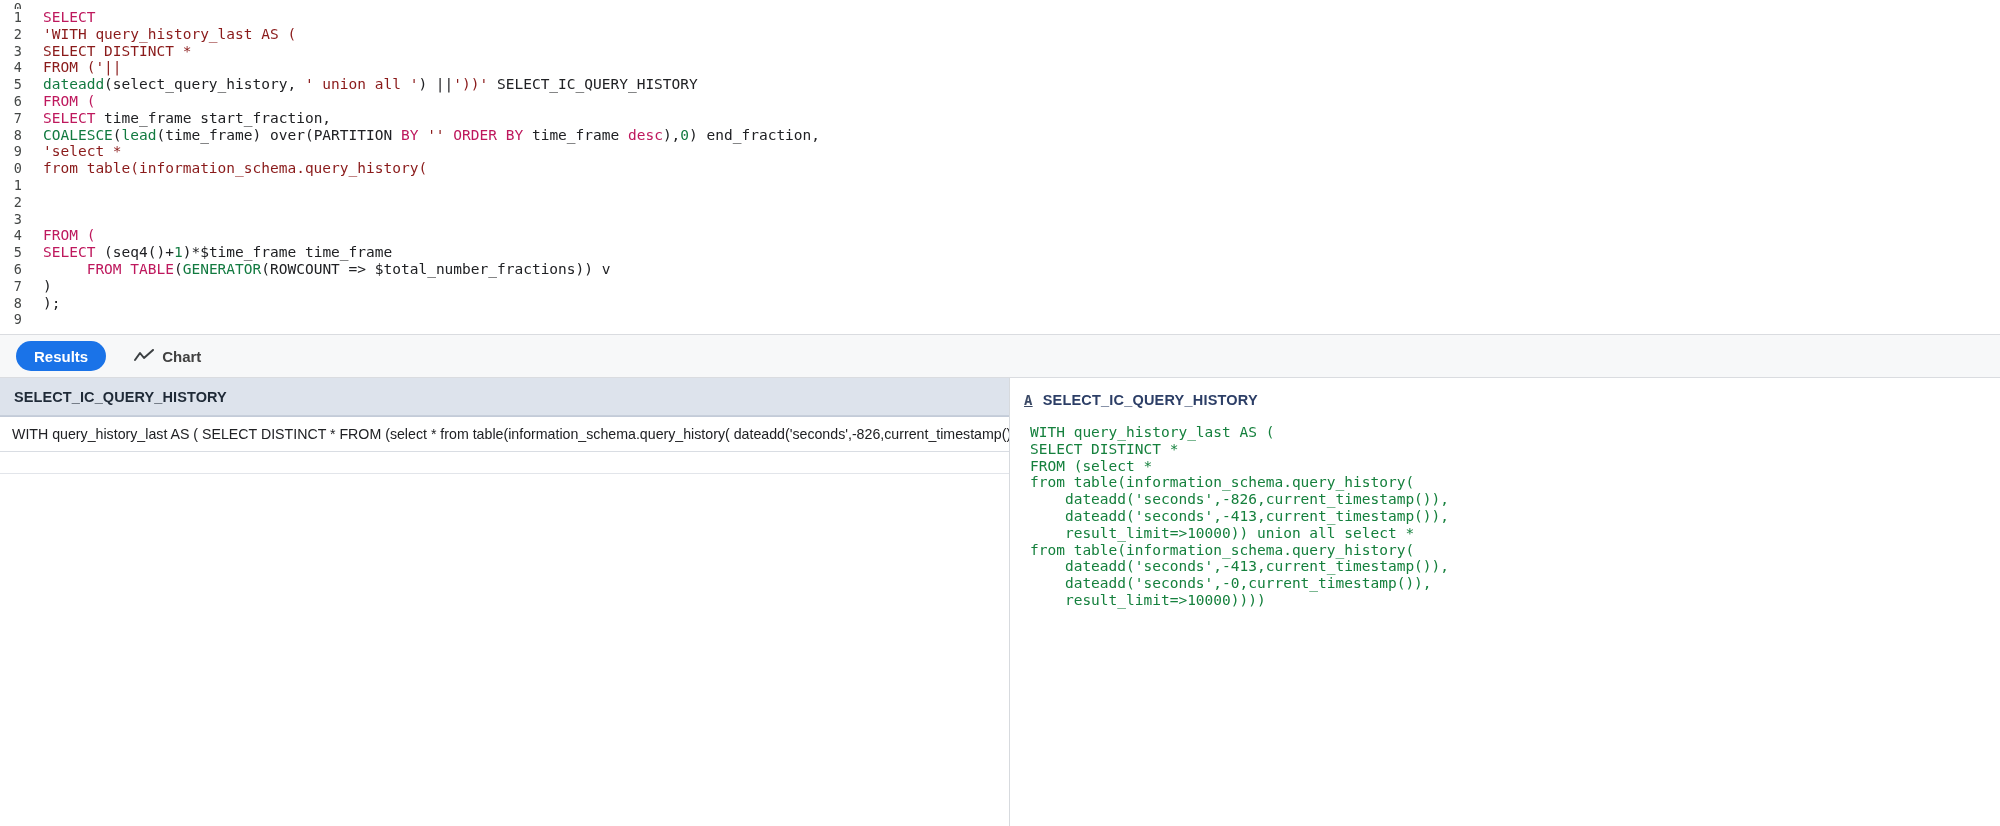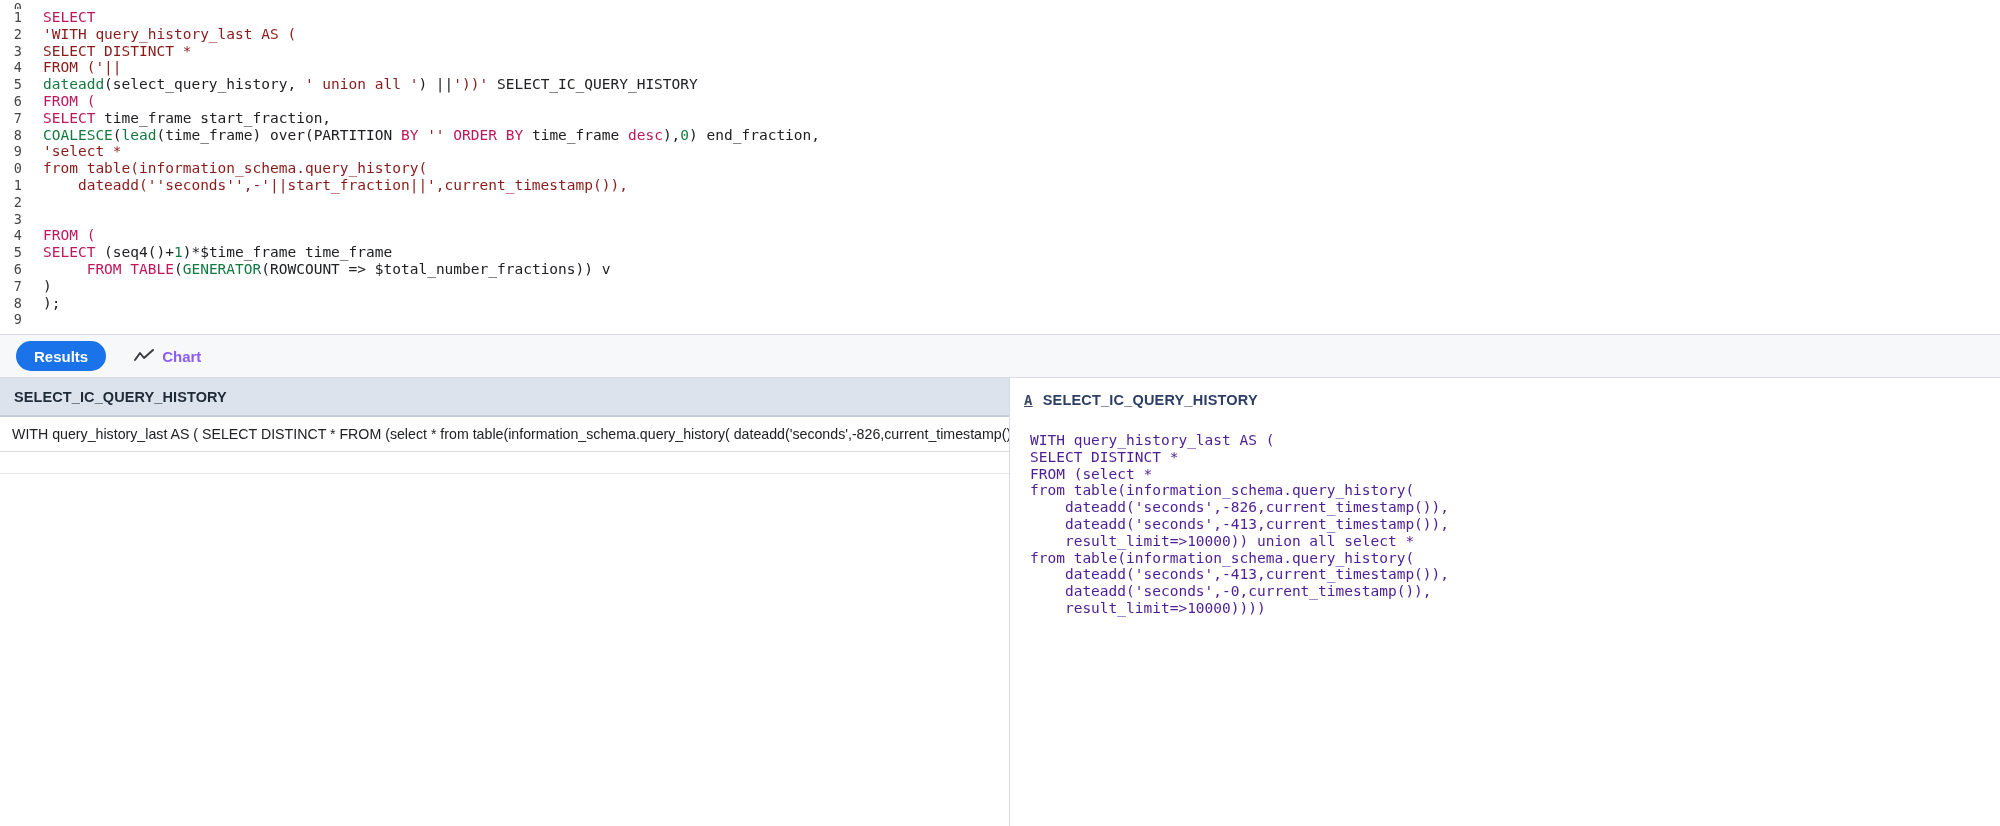--- a/index.html
+++ b/index.html
@@ -70,21 +70,21 @@
   }
   .tab {
     display: flex;
     align-items: center;
     gap: 8px;
     height: 30px;
     padding: 0 18px;
     border-radius: 16px;
     font-size: 15px;
     font-weight: 700;
-    color: #8b5cf6;
+    color: #404040;
     cursor: pointer;
   }
   .tab.active {
     background: #1a73e8;
     color: #ffffff;
   }
   .tab .chart-ico { display: inline-flex; }
 
   
   .lower {
@@ -143,46 +143,46 @@
     padding-left: 4px;
   }
   .a-icon {
     font-family: "DejaVu Sans Mono", monospace;
     font-size: 14px;
     color: #3c4a66;
     text-decoration: underline;
     line-height: 1;
   }
   .detail-body {
-    margin-top: 24px;
+    margin-top: 16px;
     padding-left: 10px;
     font-family: "DejaVu Sans Mono", monospace;
     font-size: 14.5px;
     line-height: 16.8px;
-    color: #4c1d95;
+    color: #15803d;
     white-space: pre;
   }
 </style>
 </head>
 <body>
 
 <div class="editor">
   <div class="code-rows" id="code-rows">
       <div class="code-row" style="height: 9px; overflow: hidden;"><div class="gutter">0</div><div class="foldbar"></div><div class="code-text"></div></div>
       <div class="code-row"><div class="gutter">1</div><div class="foldbar on"></div><div class="code-text"><span class="kw">SELECT</span></div></div>
       <div class="code-row"><div class="gutter">2</div><div class="foldbar on"></div><div class="code-text"><span class="str">'WITH query_history_last AS (</span></div></div>
       <div class="code-row"><div class="gutter">3</div><div class="foldbar on"></div><div class="code-text"><span class="str">SELECT DISTINCT *</span></div></div>
       <div class="code-row"><div class="gutter">4</div><div class="foldbar on"></div><div class="code-text"><span class="str">FROM ('||</span></div></div>
       <div class="code-row"><div class="gutter">5</div><div class="foldbar on"></div><div class="code-text"><span class="fn">dateadd</span><span class="pl">(select_query_history, </span><span class="str">' union all '</span><span class="pl">) ||</span><span class="str">'))'</span><span class="pl"> SELECT_IC_QUERY_HISTORY</span></div></div>
       <div class="code-row"><div class="gutter">6</div><div class="foldbar on"></div><div class="code-text"><span class="kw">FROM (</span></div></div>
       <div class="code-row"><div class="gutter">7</div><div class="foldbar on"></div><div class="code-text"><span class="kw">SELECT</span><span class="pl"> time_frame start_fraction,</span></div></div>
       <div class="code-row"><div class="gutter">8</div><div class="foldbar on"></div><div class="code-text"><span class="fn">COALESCE</span><span class="pl">(</span><span class="fn">lead</span><span class="pl">(time_frame) over(PARTITION </span><span class="kw">BY</span><span class="pl"> </span><span class="str">''</span><span class="pl"> </span><span class="kw">ORDER BY</span><span class="pl"> time_frame </span><span class="kw">desc</span><span class="pl">),</span><span class="num">0</span><span class="pl">) end_fraction,</span></div></div>
       <div class="code-row"><div class="gutter">9</div><div class="foldbar on"></div><div class="code-text"><span class="str">'select *</span></div></div>
       <div class="code-row"><div class="gutter">0</div><div class="foldbar on"></div><div class="code-text"><span class="str">from table(information_schema.query_history(</span></div></div>
-      <div class="code-row"><div class="gutter">1</div><div class="foldbar on"></div><div class="code-text"><span class="str">    dateadd(''seconds'',-'||start_fraction||',current_timestamp()),</span></div></div>
+      <div class="code-row"><div class="gutter">1</div><div class="foldbar on"></div></div>
       <div class="code-row"><div class="gutter">2</div><div class="foldbar on"></div></div>
       <div class="code-row"><div class="gutter">3</div><div class="foldbar on"></div></div>
       <div class="code-row"><div class="gutter">4</div><div class="foldbar on"></div><div class="code-text"><span class="kw">FROM (</span></div></div>
       <div class="code-row"><div class="gutter">5</div><div class="foldbar on"></div><div class="code-text"><span class="kw">SELECT</span><span class="pl"> (seq4()+</span><span class="num">1</span><span class="pl">)*$time_frame time_frame</span></div></div>
       <div class="code-row"><div class="gutter">6</div><div class="foldbar on"></div><div class="code-text"><span class="pl">     </span><span class="kw">FROM TABLE</span><span class="pl">(</span><span class="fn">GENERATOR</span><span class="pl">(ROWCOUNT =&gt; $total_number_fractions)) v</span></div></div>
       <div class="code-row"><div class="gutter">7</div><div class="foldbar on"></div><div class="code-text"><span class="pl">)</span></div></div>
       <div class="code-row"><div class="gutter">8</div><div class="foldbar on"></div><div class="code-text"><span class="pl">);</span></div></div>
       <div class="code-row"><div class="gutter">9</div><div class="foldbar"></div><div class="code-text"><span class="pl"></span></div></div>
     </div>
 </div>

